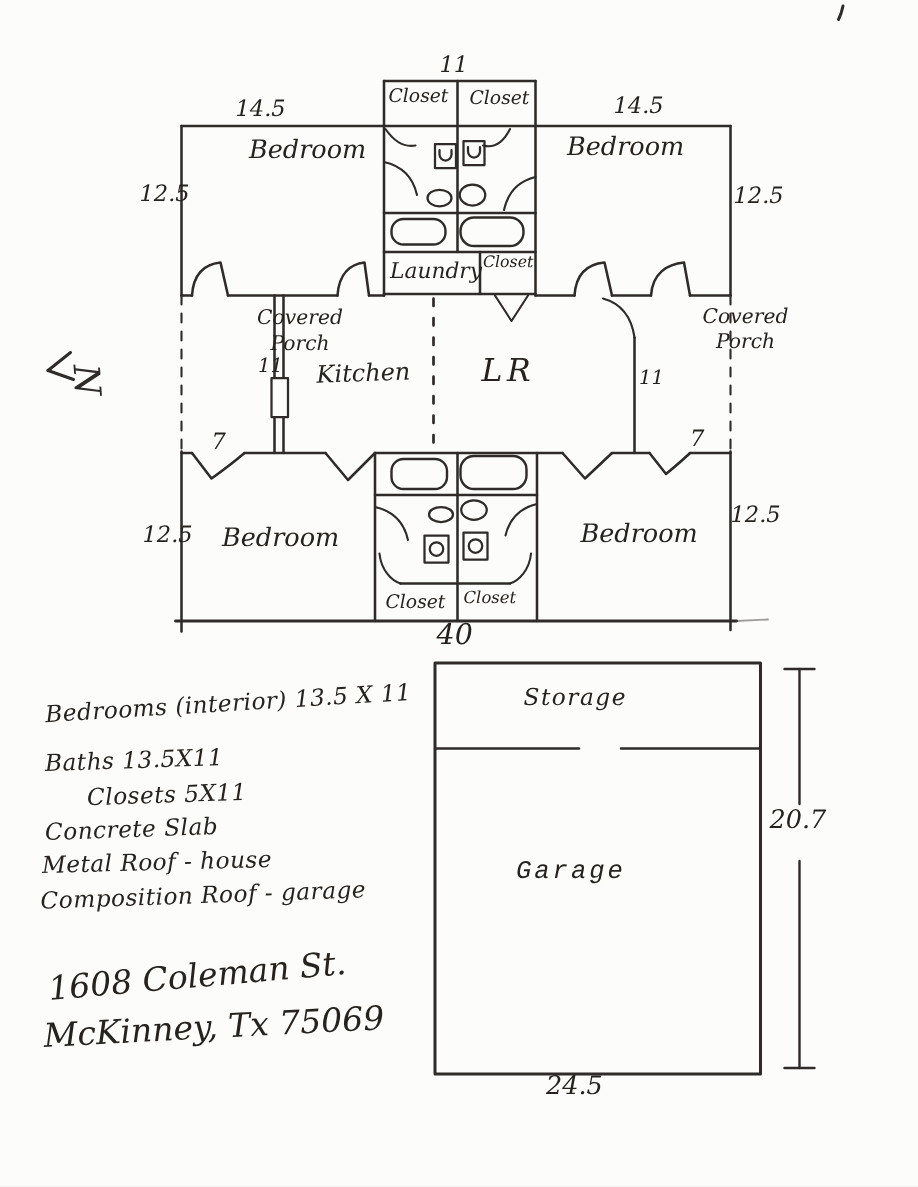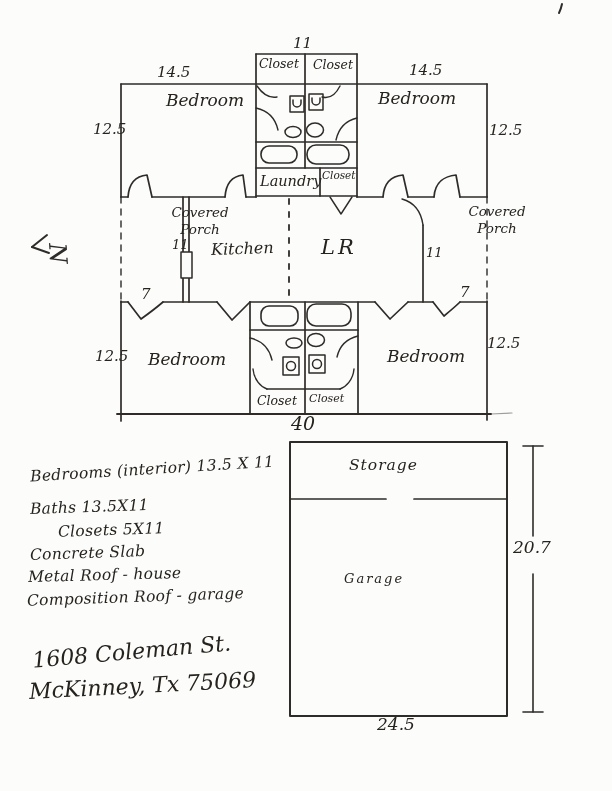--- a/index.html
+++ b/index.html
@@ -176,23 +176,23 @@
 
   <div class="lbl" style="left:95px;top:347px;font-size:15px;">12.5</div>
   <div class="lbl" style="left:487px;top:334px;font-size:15px;">12.5</div>
   <div class="lbl" style="left:148px;top:349px;font-size:17px;">Bedroom</div>
   <div class="lbl" style="left:387px;top:346px;font-size:17px;">Bedroom</div>
   <div class="lbl" style="left:257px;top:393px;font-size:12.5px;">Closet</div>
   <div class="lbl" style="left:309px;top:392px;font-size:11px;">Closet</div>
   <div class="lbl" style="left:291px;top:412px;font-size:19px;">40</div>
 
   <div class="lbl" style="left:349px;top:456px;font-size:15.5px;letter-spacing:1px;">Storage</div>
-  <div class="lbl" style="left:344px;top:571px;font-size:13px;letter-spacing:2px;">Garage</div>
+  <div class="lbl" style="left:344px;top:571px;font-size:17px;letter-spacing:2px;font-family:Liberation Mono, monospace;">Garage</div>
   <div class="lbl" style="left:513px;top:537px;font-size:17px;">20.7</div>
-  <div class="lbl" style="left:377px;top:714px;font-size:17px;font-style:italic;">24.5</div>
+  <div class="lbl" style="left:364px;top:714px;font-size:17px;font-style:italic;">24.5</div>
 
   <div class="notes">
     <div class="lbl" style="left:30px;top:460px;font-size:15.5px;transform:rotate(-3.5deg);">Bedrooms (interior) 13.5 X 11</div>
     <div class="lbl" style="left:30px;top:498px;font-size:15.5px;transform:rotate(-2deg);">Baths   13.5X11</div>
     <div class="lbl" style="left:58px;top:521px;font-size:15.5px;transform:rotate(-2deg);">Closets 5X11</div>
     <div class="lbl" style="left:30px;top:544px;font-size:15.5px;transform:rotate(-2deg);">Concrete Slab</div>
     <div class="lbl" style="left:28px;top:566px;font-size:15.5px;transform:rotate(-1.5deg);">Metal Roof - house</div>
     <div class="lbl" style="left:27px;top:588px;font-size:15.5px;transform:rotate(-2deg);">Composition Roof - garage</div>
   </div>
 

